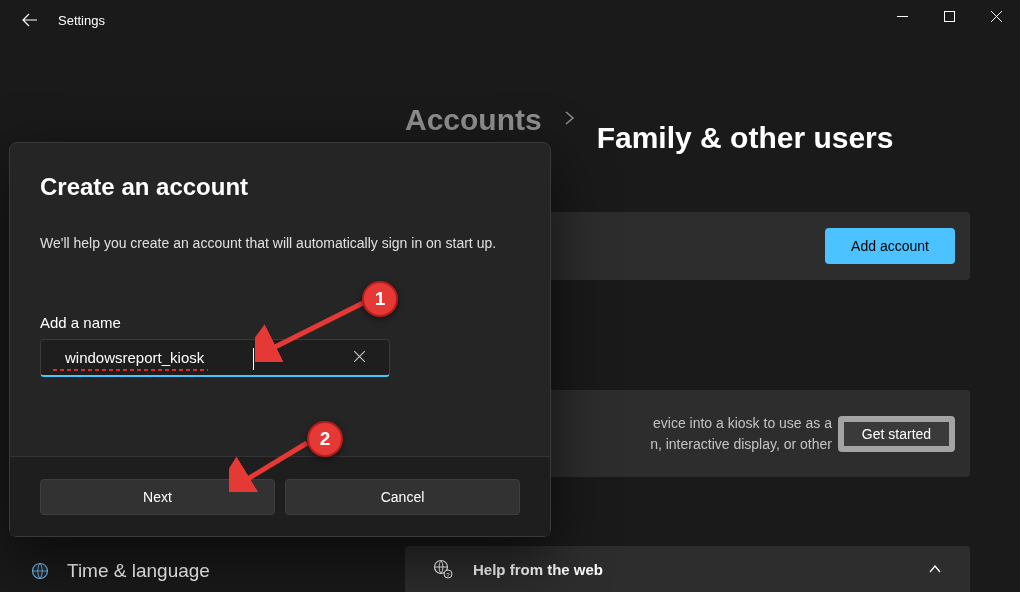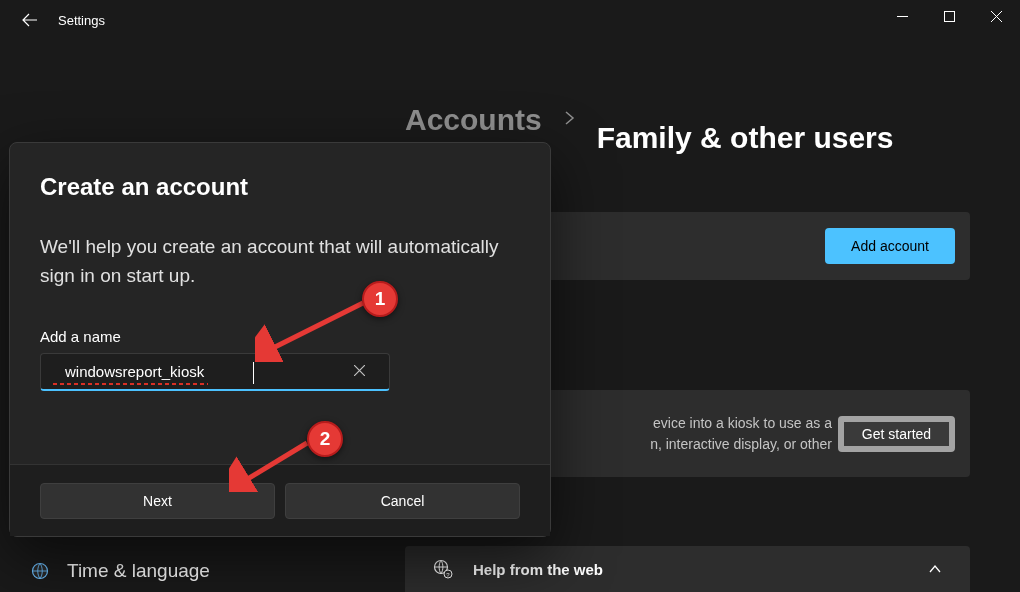--- a/index.html
+++ b/index.html
@@ -177,24 +177,24 @@
     }
     .dialog-body {
       padding: 30px 30px 0 30px;
     }
     .dialog-title {
       font-size: 24px;
       font-weight: 700;
       margin-bottom: 32px;
     }
     .dialog-desc {
-      font-size: 19px;
+      font-size: 14px;
       color: #e0e0e0;
       line-height: 1.5;
-      margin-bottom: 38px;
+      margin-bottom: 60px;
     }
     .dialog-label {
       font-size: 15px;
       margin-bottom: 8px;
     }
     .input-wrap {
       width: 350px;
       height: 38px;
       background: #1e1e1e;
       border: 1px solid #3a3a3a;
@@ -233,21 +233,21 @@
       top: 8px;
       width: 1px;
       height: 22px;
       background: #fff;
     }
     .dialog-footer {
       position: absolute;
       bottom: 0;
       left: 0;
       right: 0;
-      height: 72px;
+      height: 80px;
       background: #1e1e1e;
       border-top: 1px solid #333;
       display: flex;
       align-items: center;
       padding: 0 30px;
       gap: 10px;
     }
     .footer-btn {
       flex: 1;
       height: 36px;

